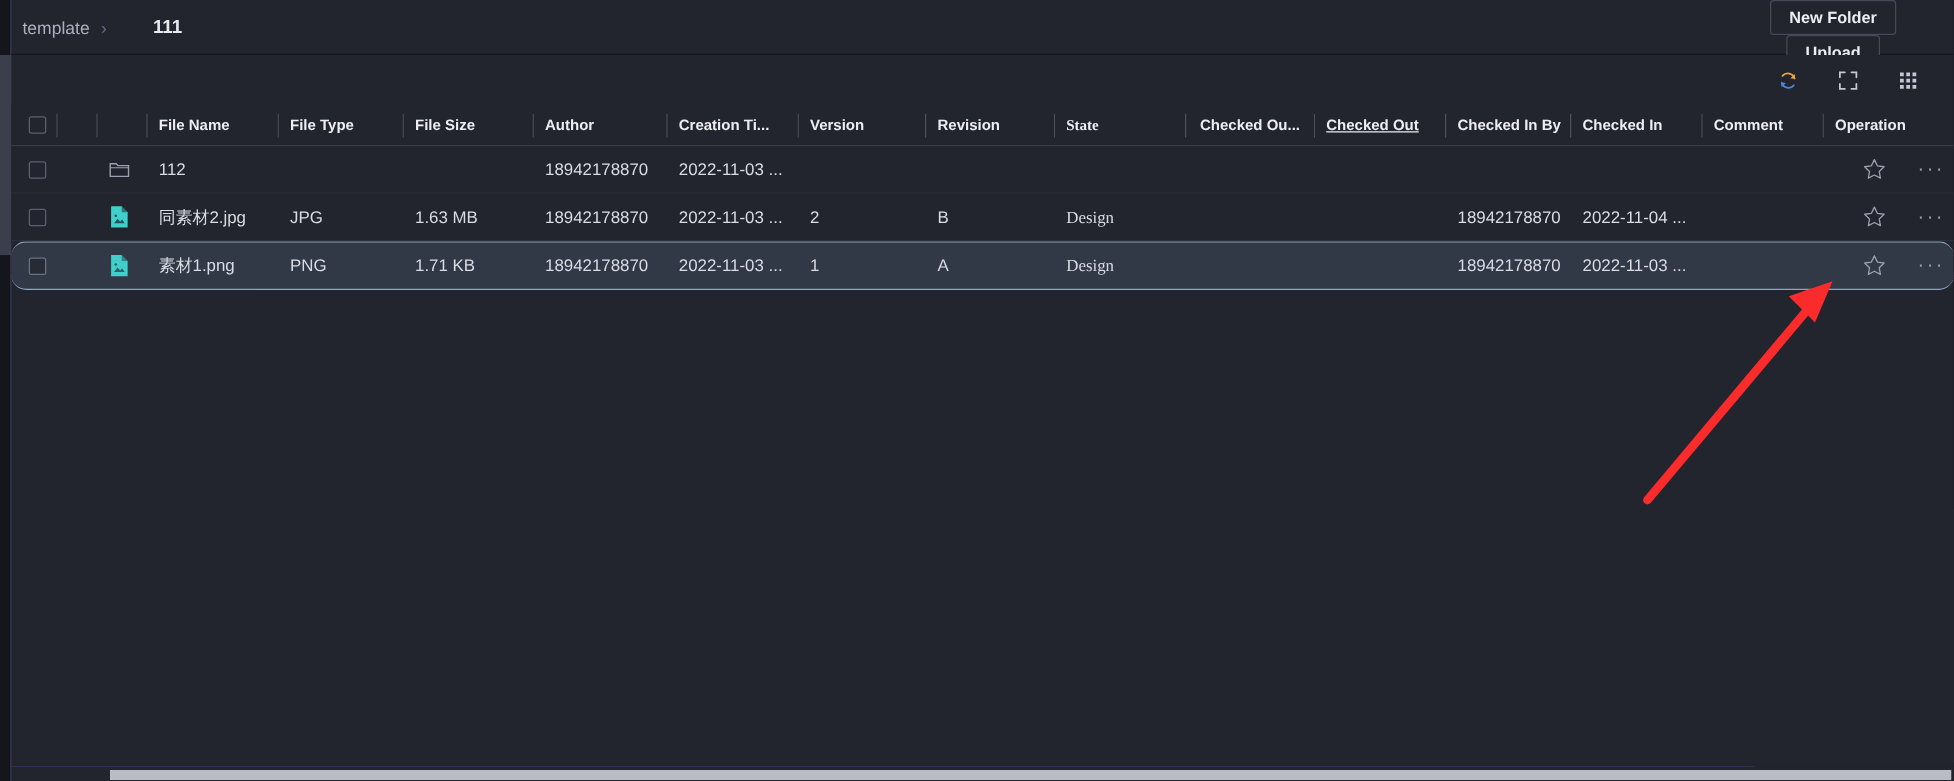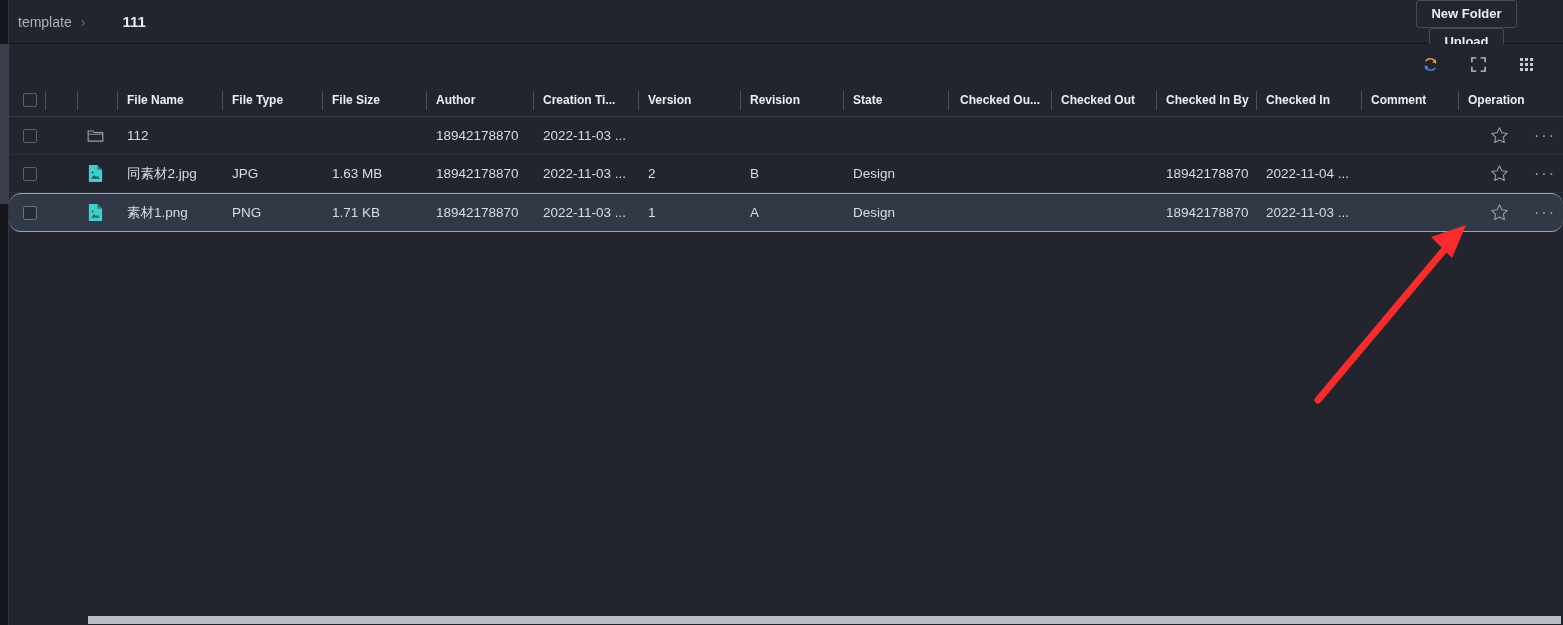--- a/index.html
+++ b/index.html
@@ -195,23 +195,23 @@
   .c-check { width: 36px; padding-left: 14px; }
   .c-blank1 { width: 32px; }
   .c-icon   { width: 40px; }
   .c-name   { width: 105px; }
   .c-type   { width: 100px; }
   .c-size   { width: 104px; }
   .c-author { width: 107px; }
   .c-ctime  { width: 105px; }
   .c-ver    { width: 102px; }
   .c-rev    { width: 103px; }
-  .c-state  { width: 105px; }
+  .c-state  { width: 105px; font-family: Liberation Serif, serif; }
   .c-cou    { width: 103px; padding-left: 12px; }
-  .c-cout   { width: 105px; }
+  .c-cout   { width: 105px; text-decoration: underline; }
   .c-cib    { width: 100px; }
   .c-cin    { width: 105px; }
   .c-comment{ width: 97px; }
   .c-op     { width: 115px; padding-left: 0; justify-content: flex-start; }
 
   .checkbox {
     width: 14px; height: 14px;
     border: 1px solid #5a6070;
     border-radius: 2px;
     background: transparent;

